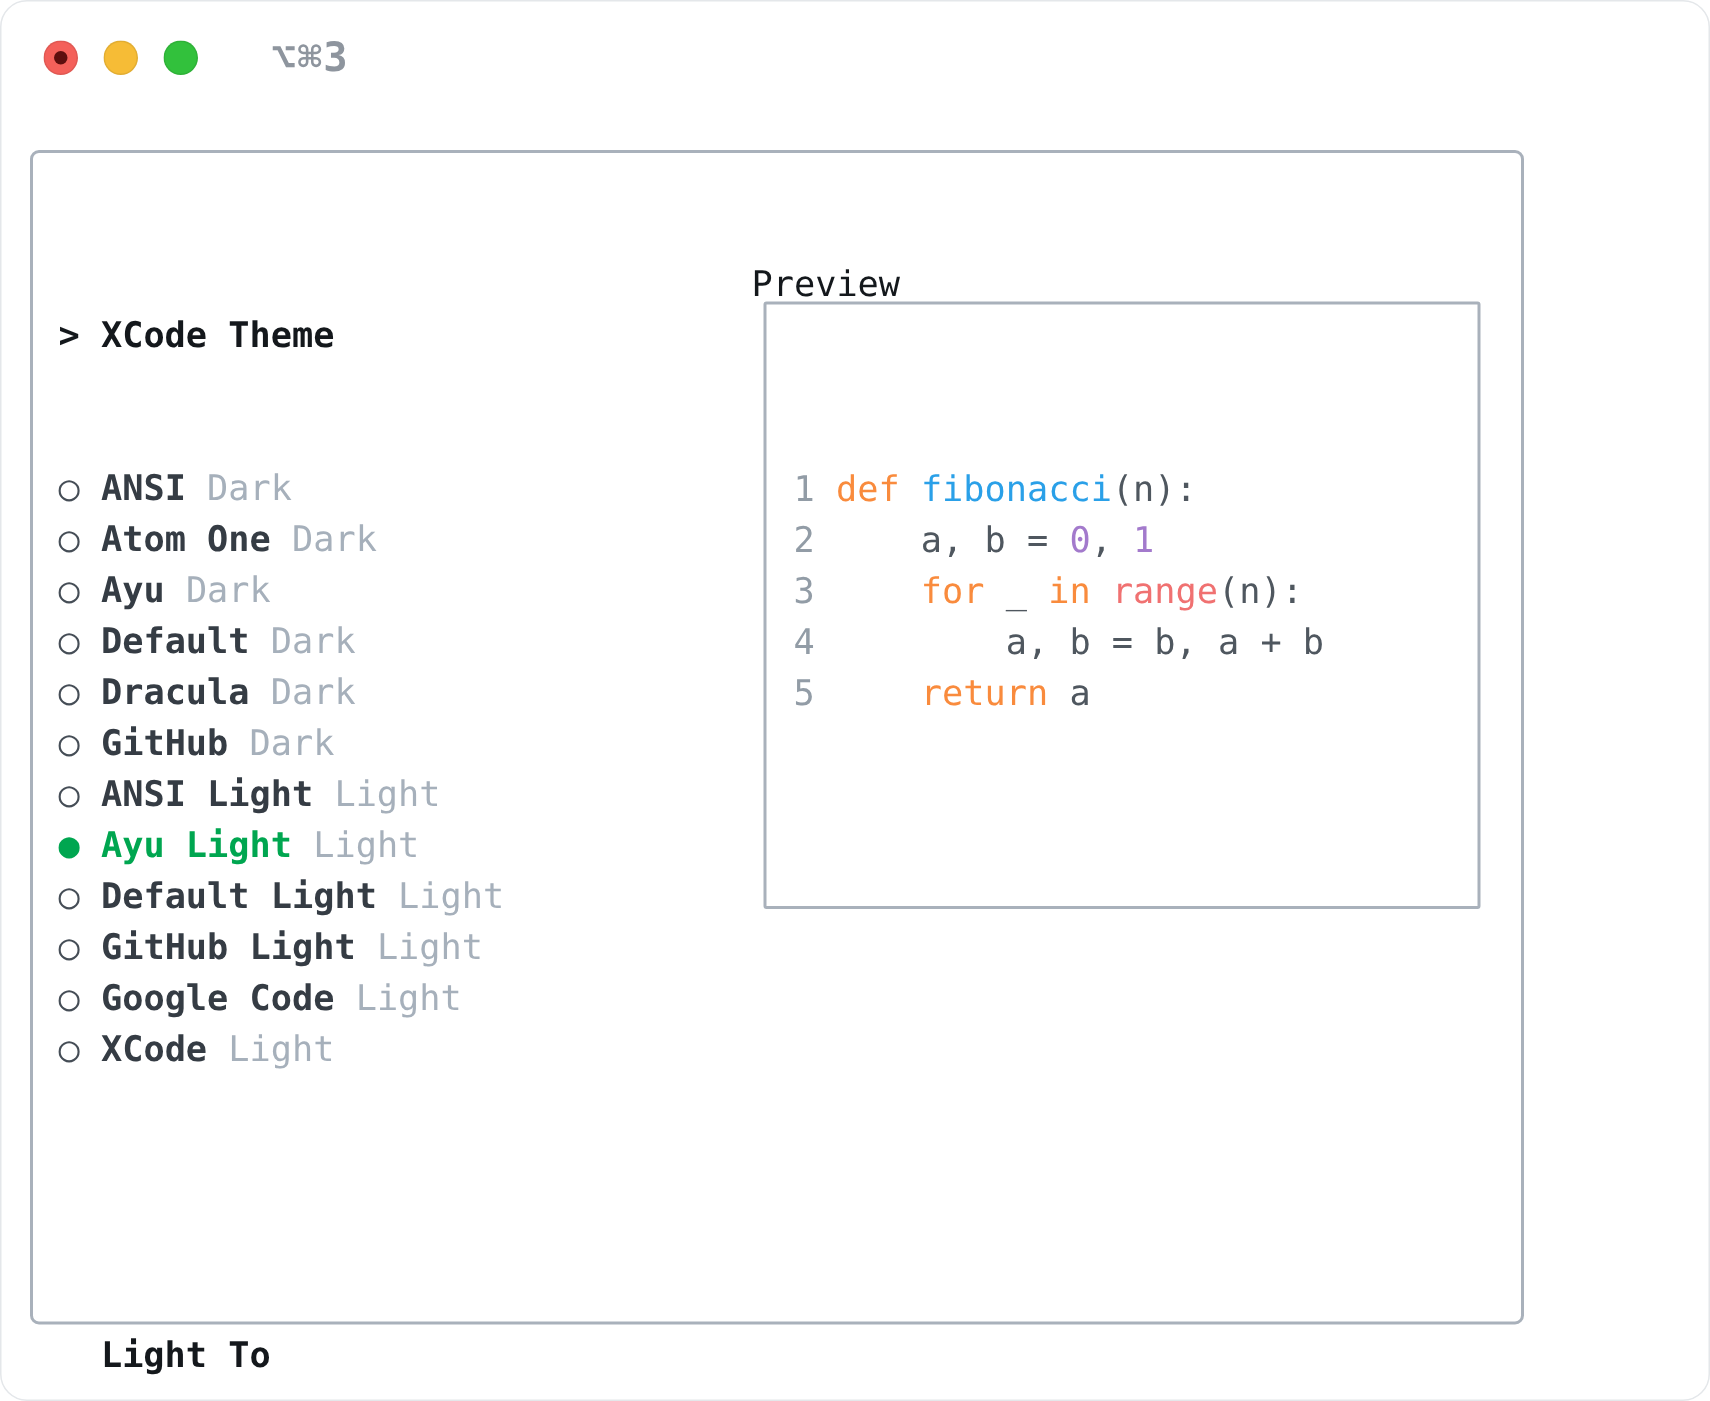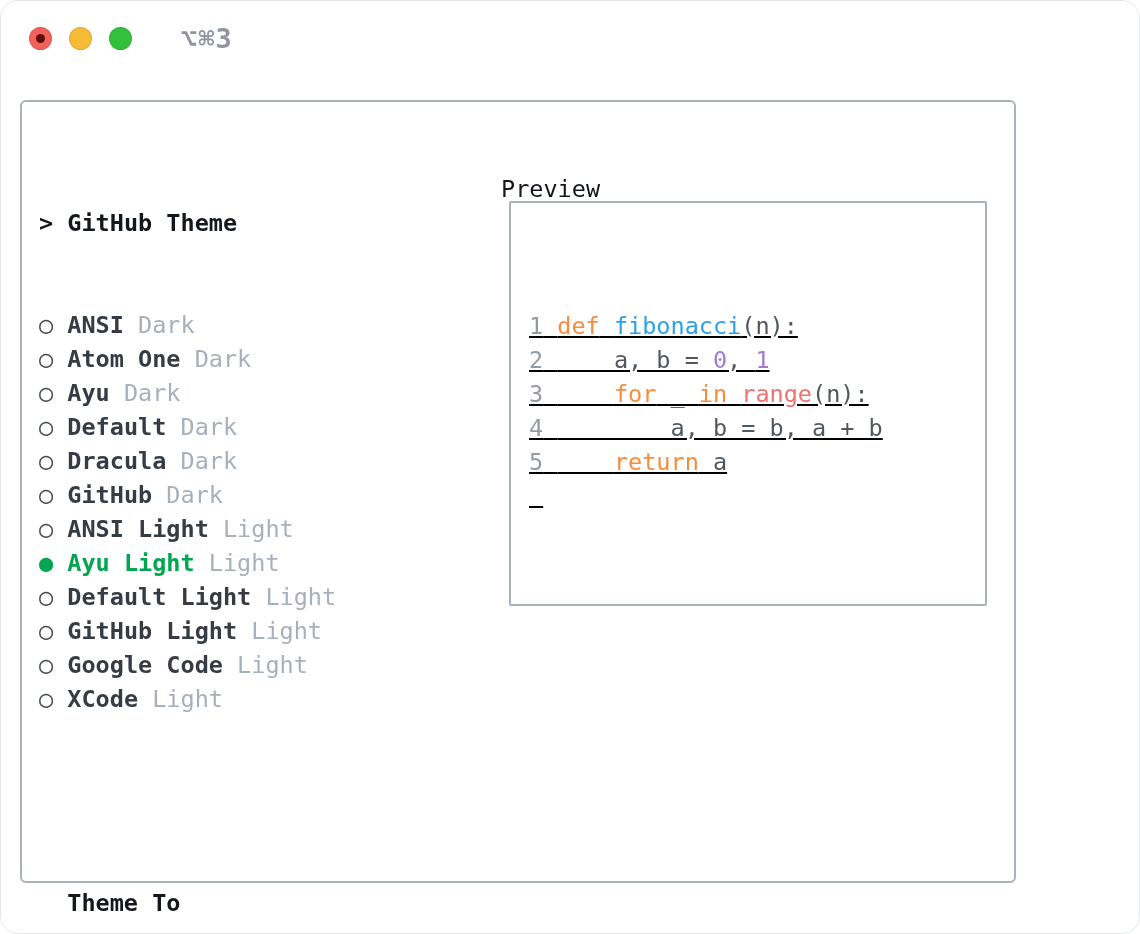--- a/index.html
+++ b/index.html
@@ -32,44 +32,44 @@
   .bullet.sel{color:var(--selection-green);}
   .tvariant{color:var(--muted-gray);}
   .apply-label{font-weight:bold;color:var(--header-text);padding-left:2ch;}
   
   .preview-title{position:absolute;left:479px;top:36px;font-weight:normal;color:var(--header-text);margin-top:34px;}
   .preview-box{
     position:absolute;left:487px;top:99px;width:478px;height:405px;
     border:2px solid var(--border-gray);border-radius:2px;box-sizing:border-box;
     padding:38px 0 0 18px;overflow:hidden;
   }
-  .prow{height:34px;text-decoration:underline;}
+  .prow{height:34px;}
   .ln{color:var(--line-number);}
 </style>
 </head>
 <body>
 
 <div class="window">
 
   <div class="titlebar">
     <div class="light light-close">
       <div class="inner-dot"></div>
     </div>
     <div class="light light-min"></div>
     <div class="light light-zoom"></div>
     <div class="shortcut">⌥⌘3</div>
   </div>
 
   <div class="main-box">
 
     <div class="left-col grid-text">
-      <div class="row hdr"><span>&gt; </span><span>GitHub Theme</span></div>
+      <div class="row hdr"><span>&gt; </span><span>XCode Theme</span></div>
       <div id="theme-list"><div class="row"><span class="bullet">○</span> <span class="tname">ANSI</span> <span class="tvariant">Dark</span></div><div class="row"><span class="bullet">○</span> <span class="tname">Atom One</span> <span class="tvariant">Dark</span></div><div class="row"><span class="bullet">○</span> <span class="tname">Ayu</span> <span class="tvariant">Dark</span></div><div class="row"><span class="bullet">○</span> <span class="tname">Default</span> <span class="tvariant">Dark</span></div><div class="row"><span class="bullet">○</span> <span class="tname">Dracula</span> <span class="tvariant">Dark</span></div><div class="row"><span class="bullet">○</span> <span class="tname">GitHub</span> <span class="tvariant">Dark</span></div><div class="row"><span class="bullet">○</span> <span class="tname">ANSI Light</span> <span class="tvariant">Light</span></div><div class="row"><span class="bullet sel">●</span> <span class="tname sel">Ayu Light</span> <span class="tvariant">Light</span></div><div class="row"><span class="bullet">○</span> <span class="tname">Default Light</span> <span class="tvariant">Light</span></div><div class="row"><span class="bullet">○</span> <span class="tname">GitHub Light</span> <span class="tvariant">Light</span></div><div class="row"><span class="bullet">○</span> <span class="tname">Google Code</span> <span class="tvariant">Light</span></div><div class="row"><span class="bullet">○</span> <span class="tname">XCode</span> <span class="tvariant">Light</span></div></div>
       <div class="row"> </div>
-      <div class="row apply-label">Theme To</div>
+      <div class="row apply-label">Light To</div>
       
       
       
       
     </div>
 
     <div class="preview-title grid-text">Preview</div>
 
     <div class="preview-box grid-text">
       <div id="preview-rows"><div class="prow"><span class="ln">1</span> <span style="color: rgb(249, 139, 61);">def</span><span style="color: rgb(79, 87, 95);"> </span><span style="color: rgb(42, 160, 232);">fibonacci</span><span style="color: rgb(79, 87, 95);">(n):</span></div><div class="prow"><span class="ln">2</span> <span style="color: rgb(79, 87, 95);">    a, b = </span><span style="color: rgb(163, 122, 204);">0</span><span style="color: rgb(79, 87, 95);">, </span><span style="color: rgb(163, 122, 204);">1</span></div><div class="prow"><span class="ln">3</span> <span style="color: rgb(79, 87, 95);">    </span><span style="color: rgb(249, 139, 61);">for</span><span style="color: rgb(79, 87, 95);"> _ </span><span style="color: rgb(249, 139, 61);">in</span><span style="color: rgb(79, 87, 95);"> </span><span style="color: rgb(240, 113, 113);">range</span><span style="color: rgb(79, 87, 95);">(n):</span></div><div class="prow"><span class="ln">4</span> <span style="color: rgb(79, 87, 95);">        a, b = b, a + b</span></div><div class="prow"><span class="ln">5</span> <span style="color: rgb(79, 87, 95);">    </span><span style="color: rgb(249, 139, 61);">return</span><span style="color: rgb(79, 87, 95);"> a</span></div><div class="prow"> </div></div>

